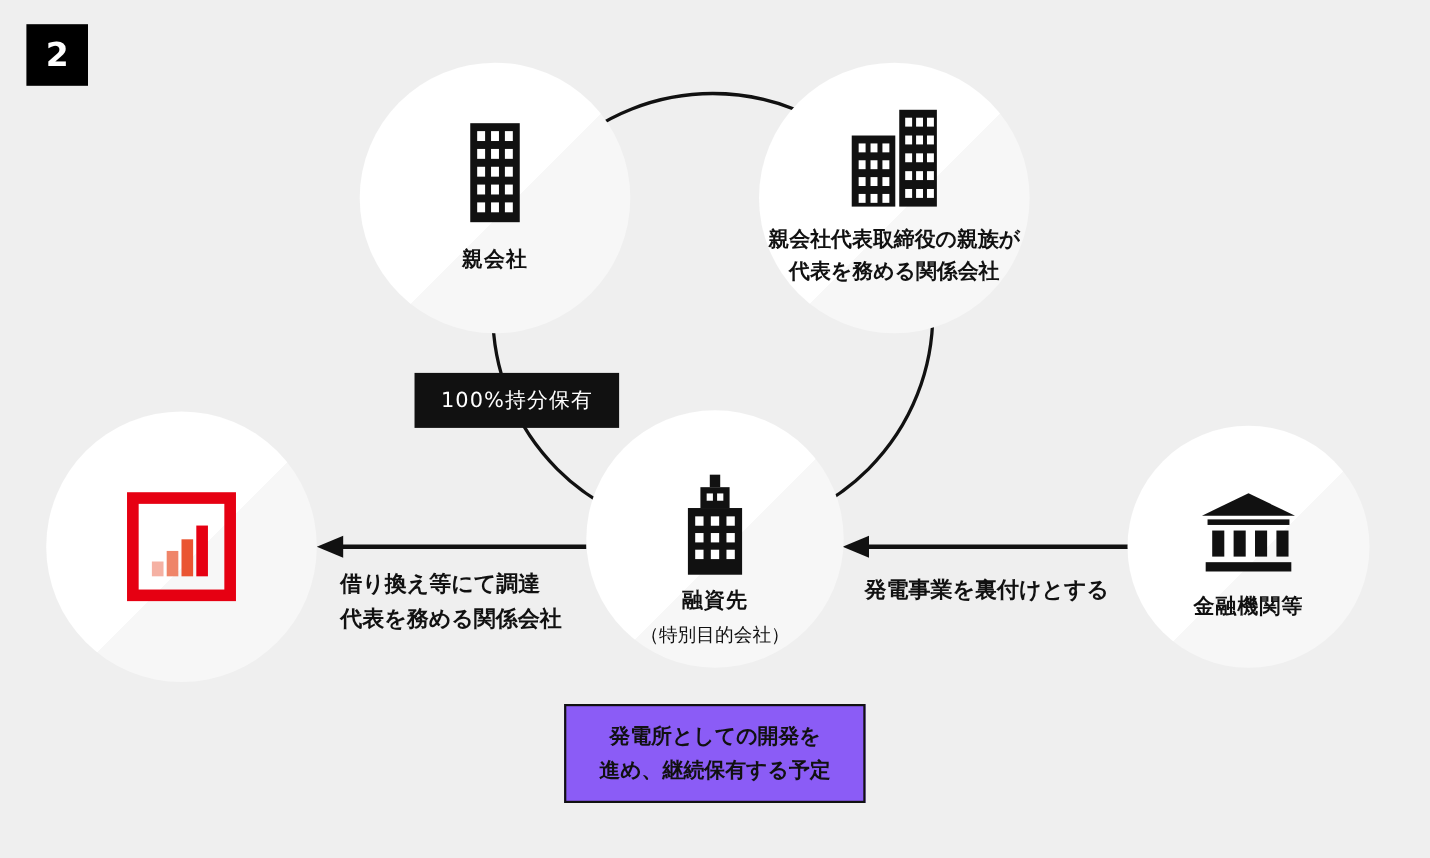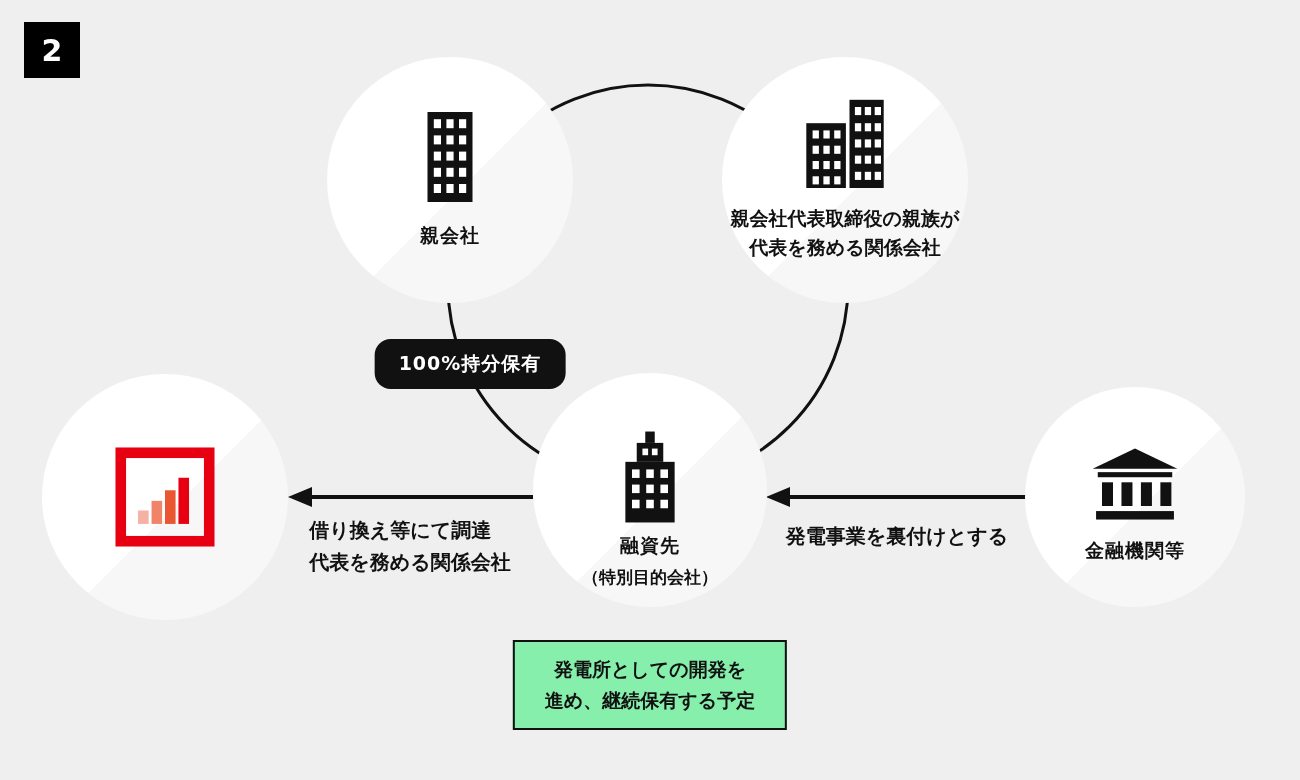--- a/index.html
+++ b/index.html
@@ -38,63 +38,62 @@
     background: linear-gradient(135deg, #ffffff 54%, #f7f7f7 54%);
     display: flex;
     flex-direction: column;
     align-items: center;
     justify-content: center;
     text-align: center;
     z-index: 2;
     box-sizing: border-box;
   }
   .node-parent   { left: 327px;  top: 57px;  width: 246px; height: 246px; }
-  .node-related  { left: 722px;  top: 57px;  width: 246px; height: 246px; }
+  .node-related  { left: 690px;  top: 57px;  width: 246px; height: 246px; }
   .node-borrower { left: 533px;  top: 373px; width: 234px; height: 234px; padding-top: 40px; }
   .node-logo     { left: 42px;   top: 374px; width: 246px; height: 246px; }
   .node-bank     { left: 1025px; top: 387px; width: 220px; height: 220px; padding-top: 18px; }
 
   .node .icon { flex: 0 0 auto; }
   .node-parent .icon   { margin-bottom: 20px; }
   .node-related .icon  { margin-bottom: 16px; }
   .node-borrower .icon { margin-bottom: 10px; }
   .node-bank .icon     { margin-bottom: 18px; }
 
   .node-label {
     font-size: 19px;
     font-weight: bold;
     letter-spacing: 1px;
     white-space: nowrap;
   }
   .node-sublabel {
     font-size: 17px;
-    font-weight: bold;
+    font-weight: normal;
     margin-top: 7px;
     white-space: nowrap;
   }
   .node-lines div {
     font-size: 19px;
     font-weight: bold;
     line-height: 29px;
     white-space: nowrap;
   }
 
   .ownership-label {
     position: absolute;
     left: 470px; top: 364px;
     transform: translate(-50%, -50%);
     background: #111;
     color: #fff;
     font-size: 19px;
-    font-weight: bold;
+    font-weight: normal;
     letter-spacing: 1px;
     padding: 12px 24px;
     white-space: nowrap;
     z-index: 3;
-    border-radius: 16px;
   }
 
   .repayment-text {
     position: absolute;
     left: 410px; top: 514px;
     transform: translateX(-50%);
     font-size: 20px;
     font-weight: bold;
     line-height: 32px;
     z-index: 3;
@@ -110,21 +109,21 @@
     line-height: 31px;
     text-align: right;
     z-index: 3;
     white-space: nowrap;
   }
 
   .note-box {
     position: absolute;
     left: 650px; top: 640px;
     transform: translateX(-50%);
-    background: #86efac;
+    background: #8b5cf6;
     border: 2px solid #111;
     padding: 12px 30px;
     font-size: 19px;
     font-weight: bold;
     line-height: 31px;
     text-align: center;
     z-index: 3;
     white-space: nowrap;
   }
 </style>

